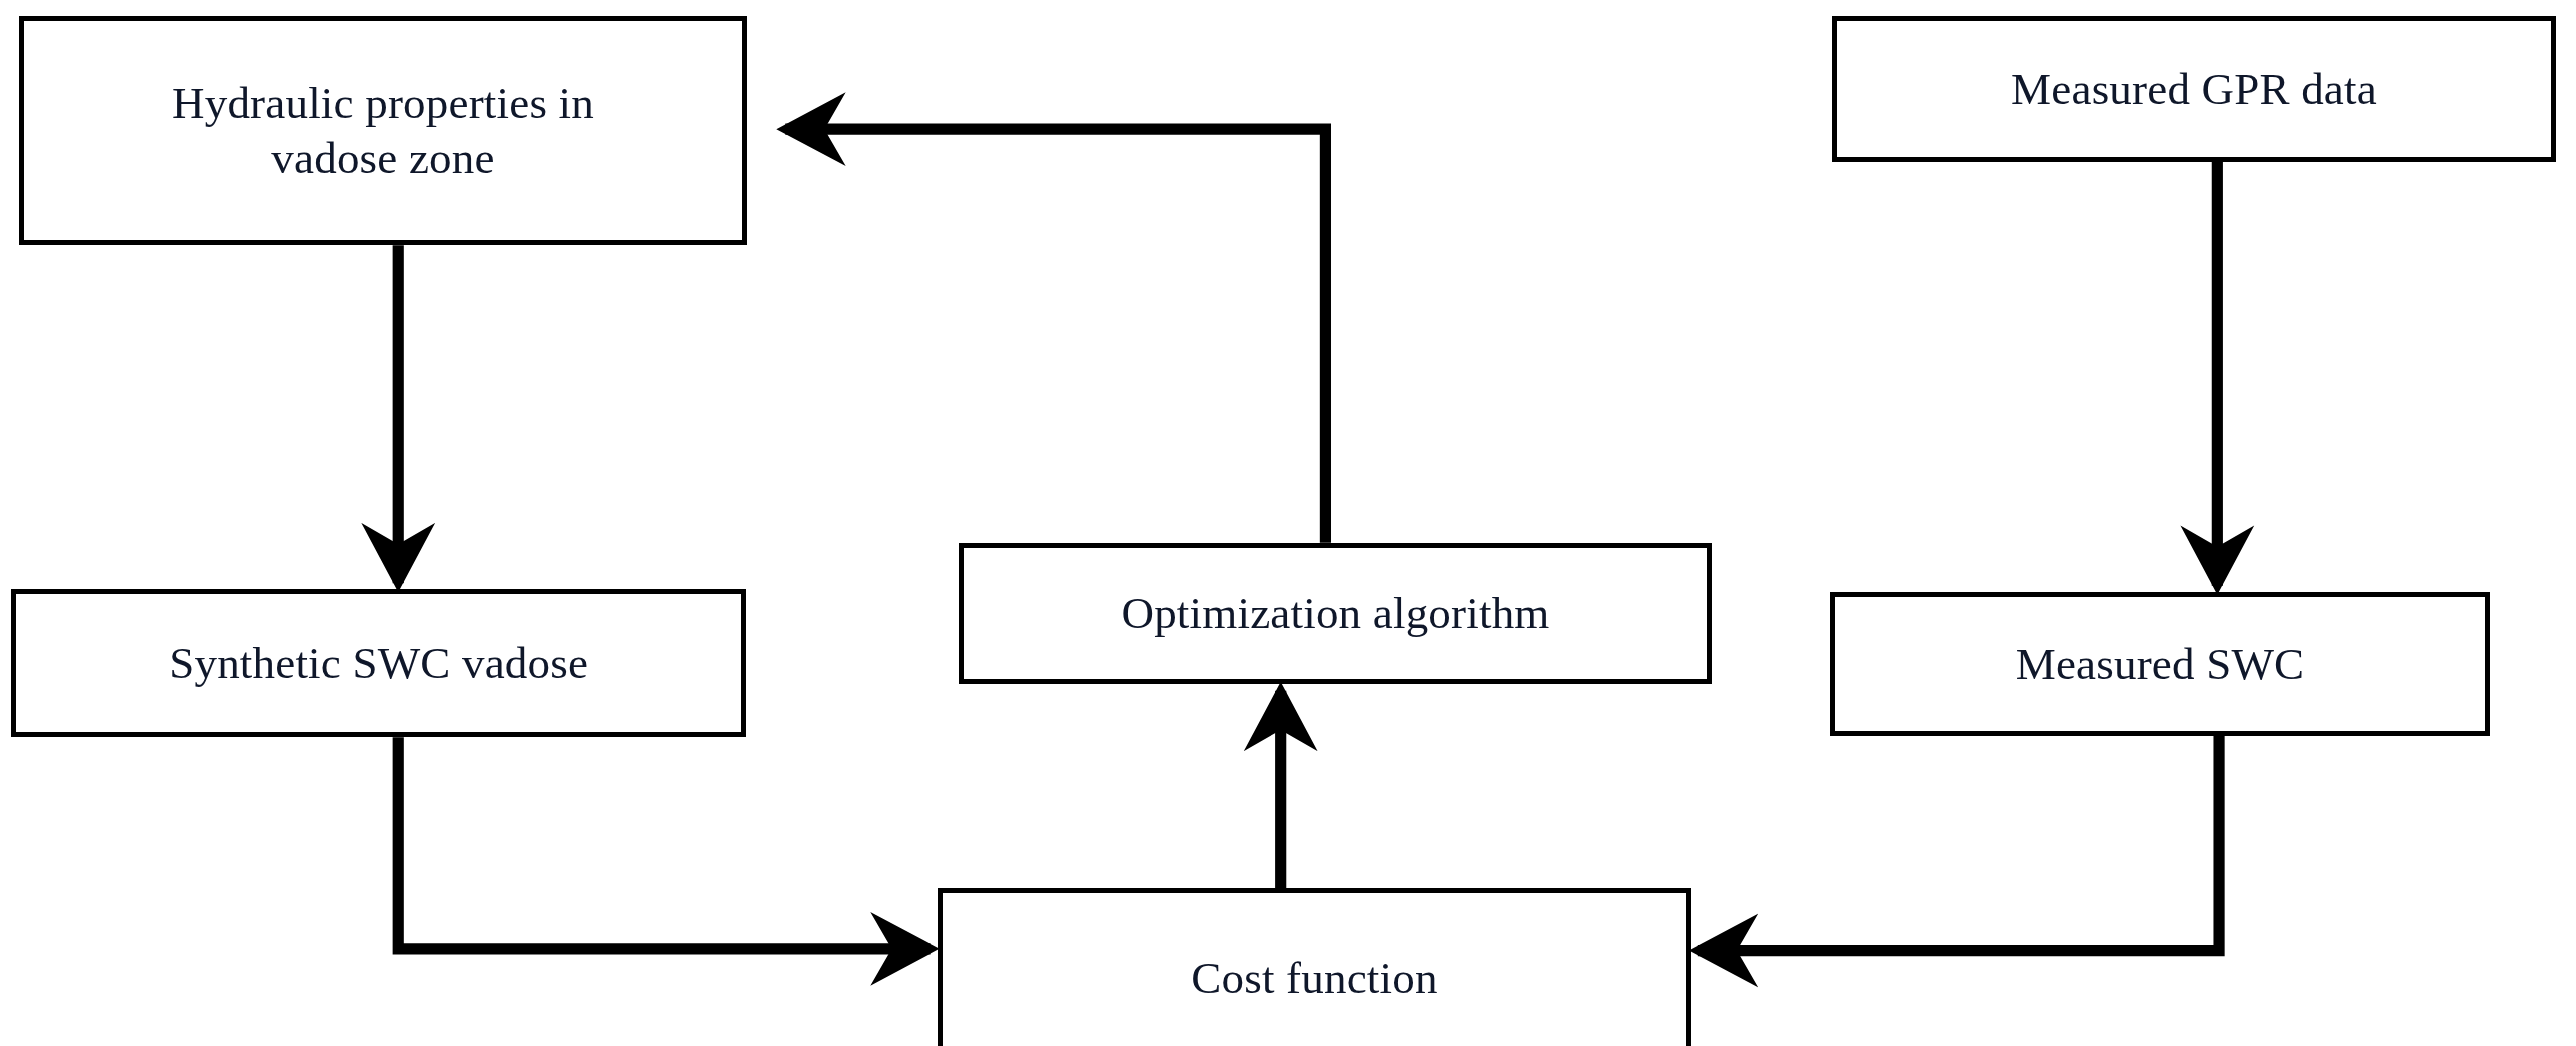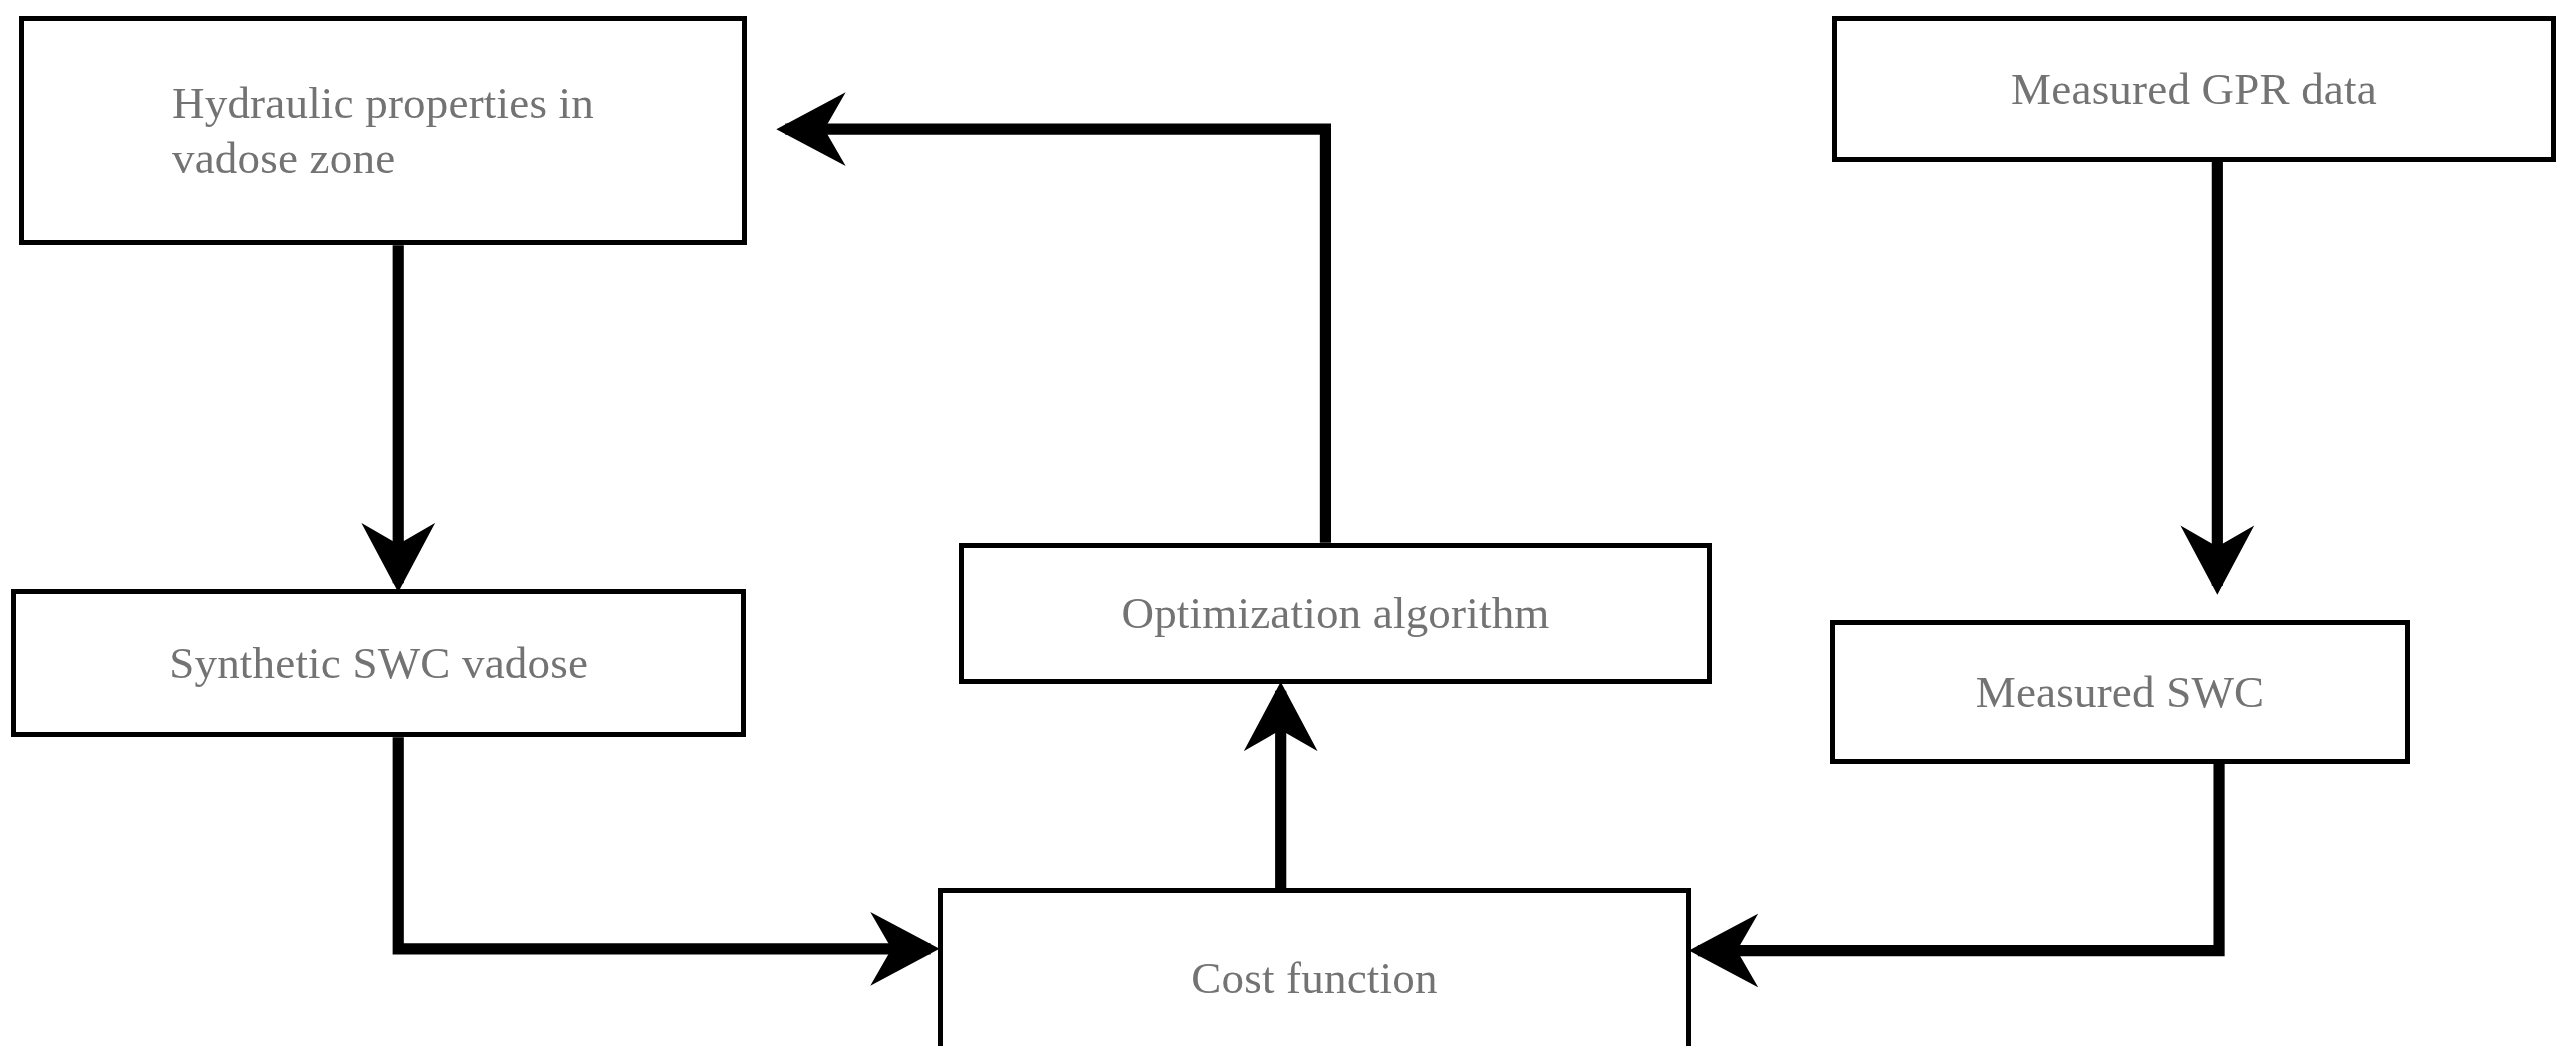--- a/index.html
+++ b/index.html
@@ -16,22 +16,22 @@
     font-family: "Liberation Serif", "DejaVu Serif", serif;
   }
   .node {
     position: absolute;
     box-sizing: border-box;
     border: 5.2px solid #000000;
     background: #ffffff;
     display: flex;
     align-items: center;
     justify-content: center;
-    text-align: left;
-    color: #737373;
+    text-align: center;
+    color: #0f172a;
     z-index: 3;
   }
   .node-label {
     font-size: 45px;
     line-height: 1.22;
     letter-spacing: 0.2px;
     padding: 0 8.6px;
     white-space: pre-line;
   }
   .edge-layer {
@@ -43,21 +43,21 @@
     z-index: 1;
     pointer-events: none;
   }
 
   
   #node-hydraulic  { left: 19px;   top: 16.3px;   width: 728px;  height: 229px; }
   #node-synthetic  { left: 11.2px;   top: 589px;  width: 735px;  height: 148px; }
   #node-optim      { left: 959px; top: 543px;  width: 753px;  height: 141px; }
   #node-cost       { left: 938px; top: 888px; width: 753px;  height: 180px; }
   #node-gpr        { left: 1832px; top: 16.3px;   width: 724px;  height: 146px; }
-  #node-measured   { left: 1830px; top: 592px;  width: 580px;  height: 144px; margin-top: 28px; }
+  #node-measured   { left: 1830px; top: 592px;  width: 660px;  height: 144px; }
 </style>
 </head>
 <body>
 
 <div id="canvas">
 
   <svg class="edge-layer" viewBox="0 0 2995 1217" width="2576" height="1047" xmlns="http://www.w3.org/2000/svg">
     <defs>
       <marker id="arrow-end" markerWidth="7" markerHeight="7" refX="5.4" refY="3.5" orient="auto" markerUnits="strokeWidth">
         <path d="M0,0.2 L6.2,3.5 L0,6.8 L1.9,3.5 Z" fill="#000000"></path>

